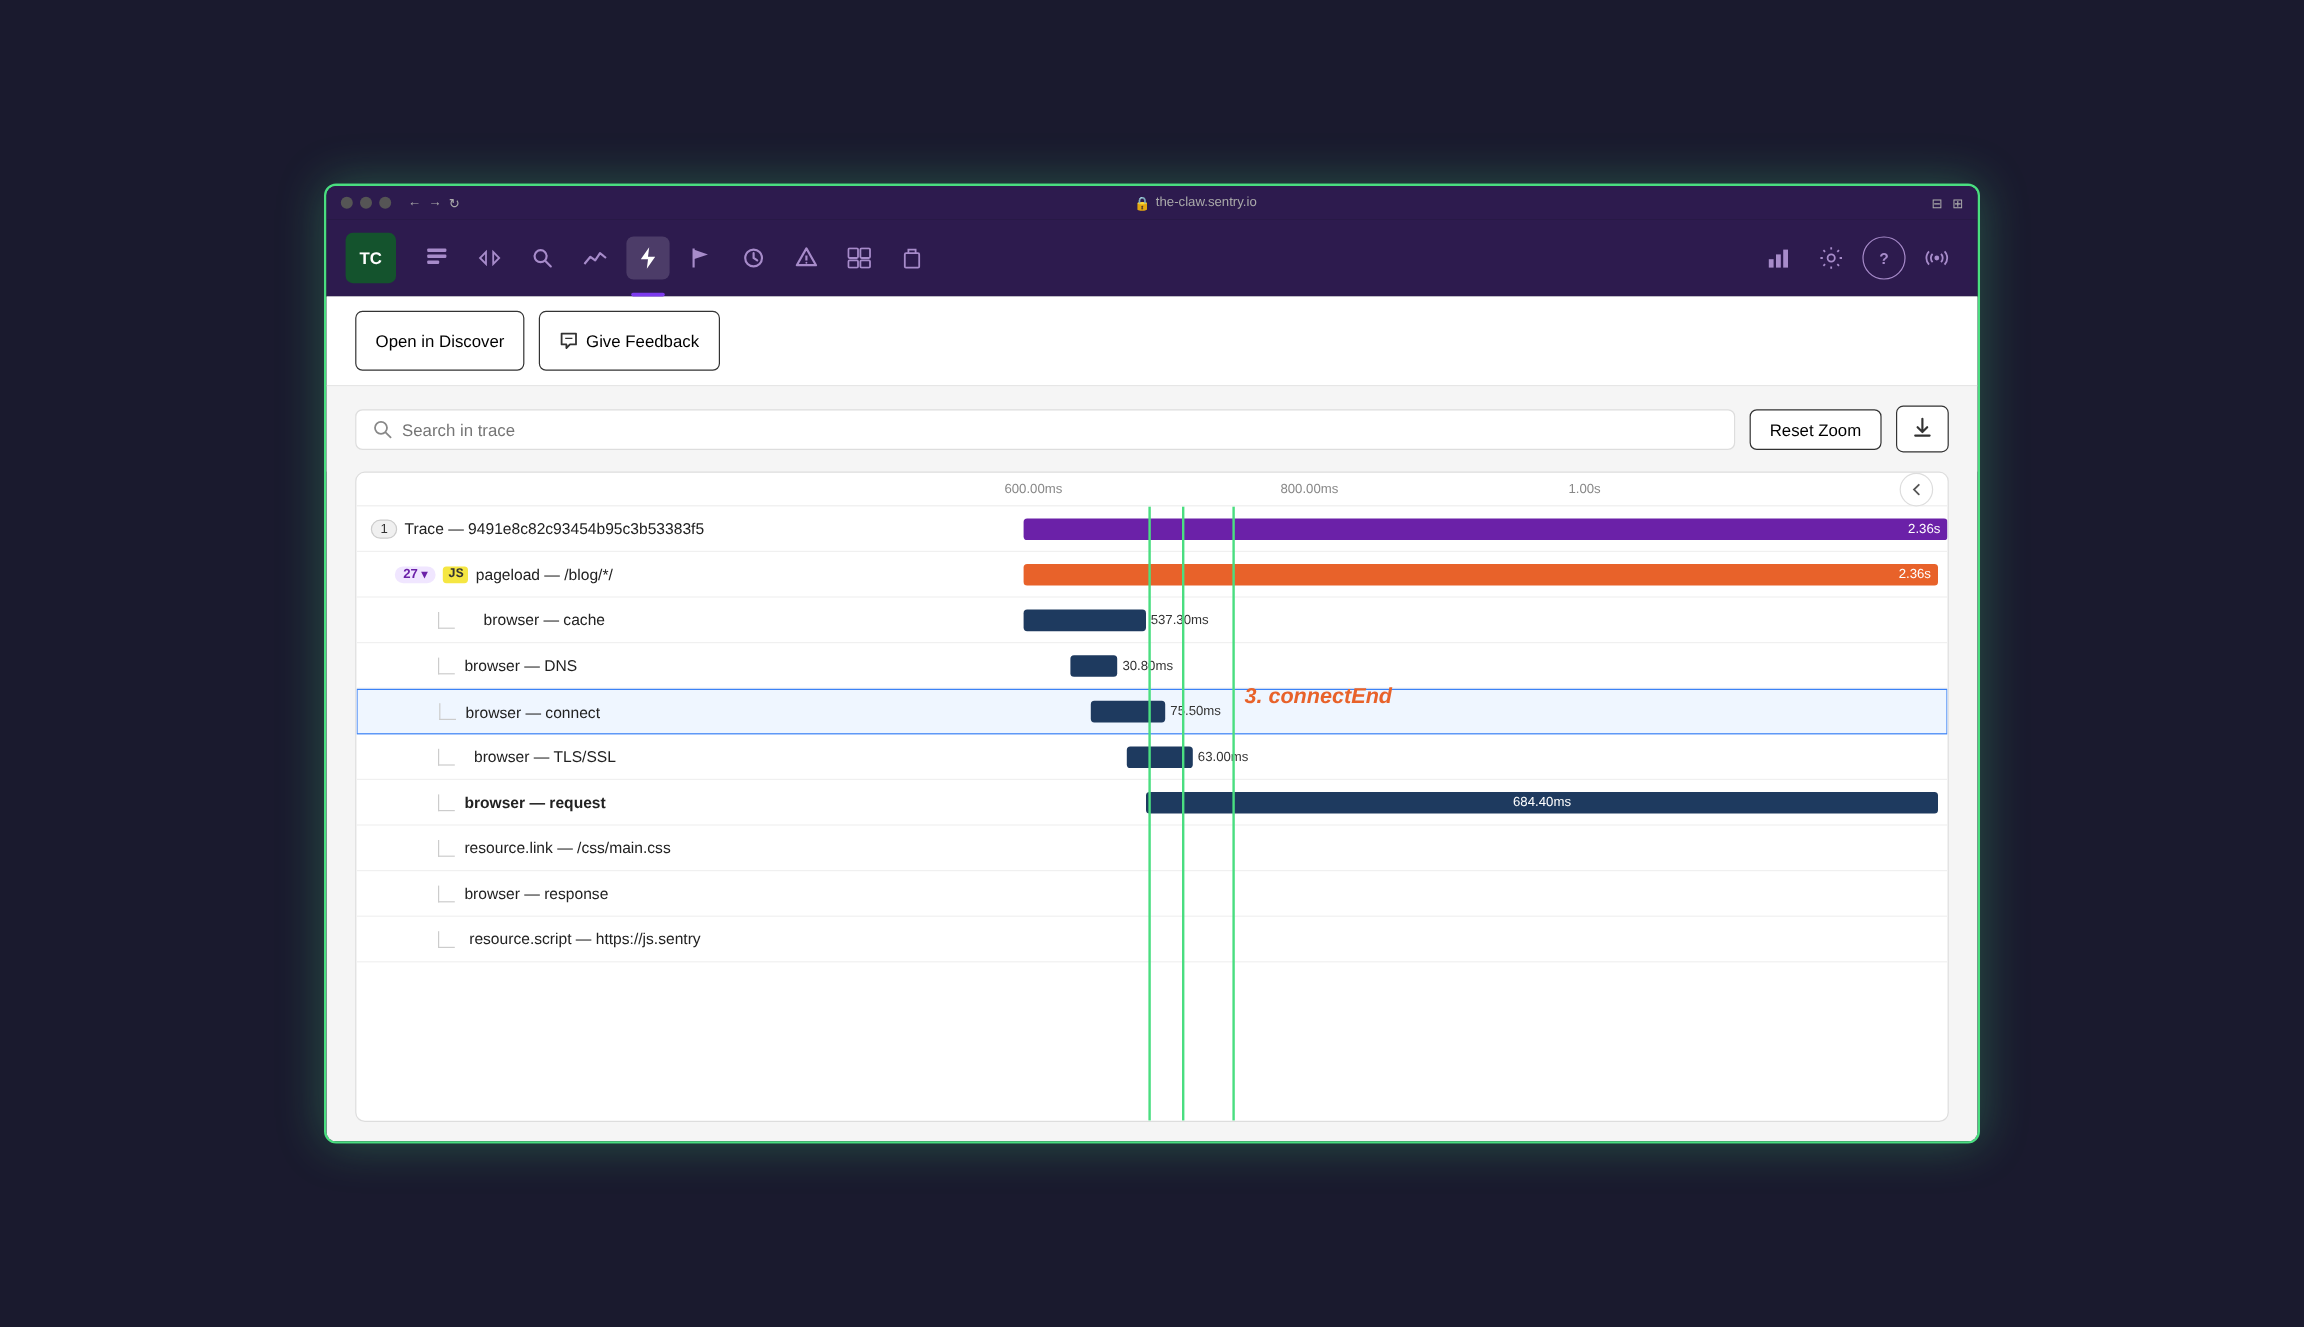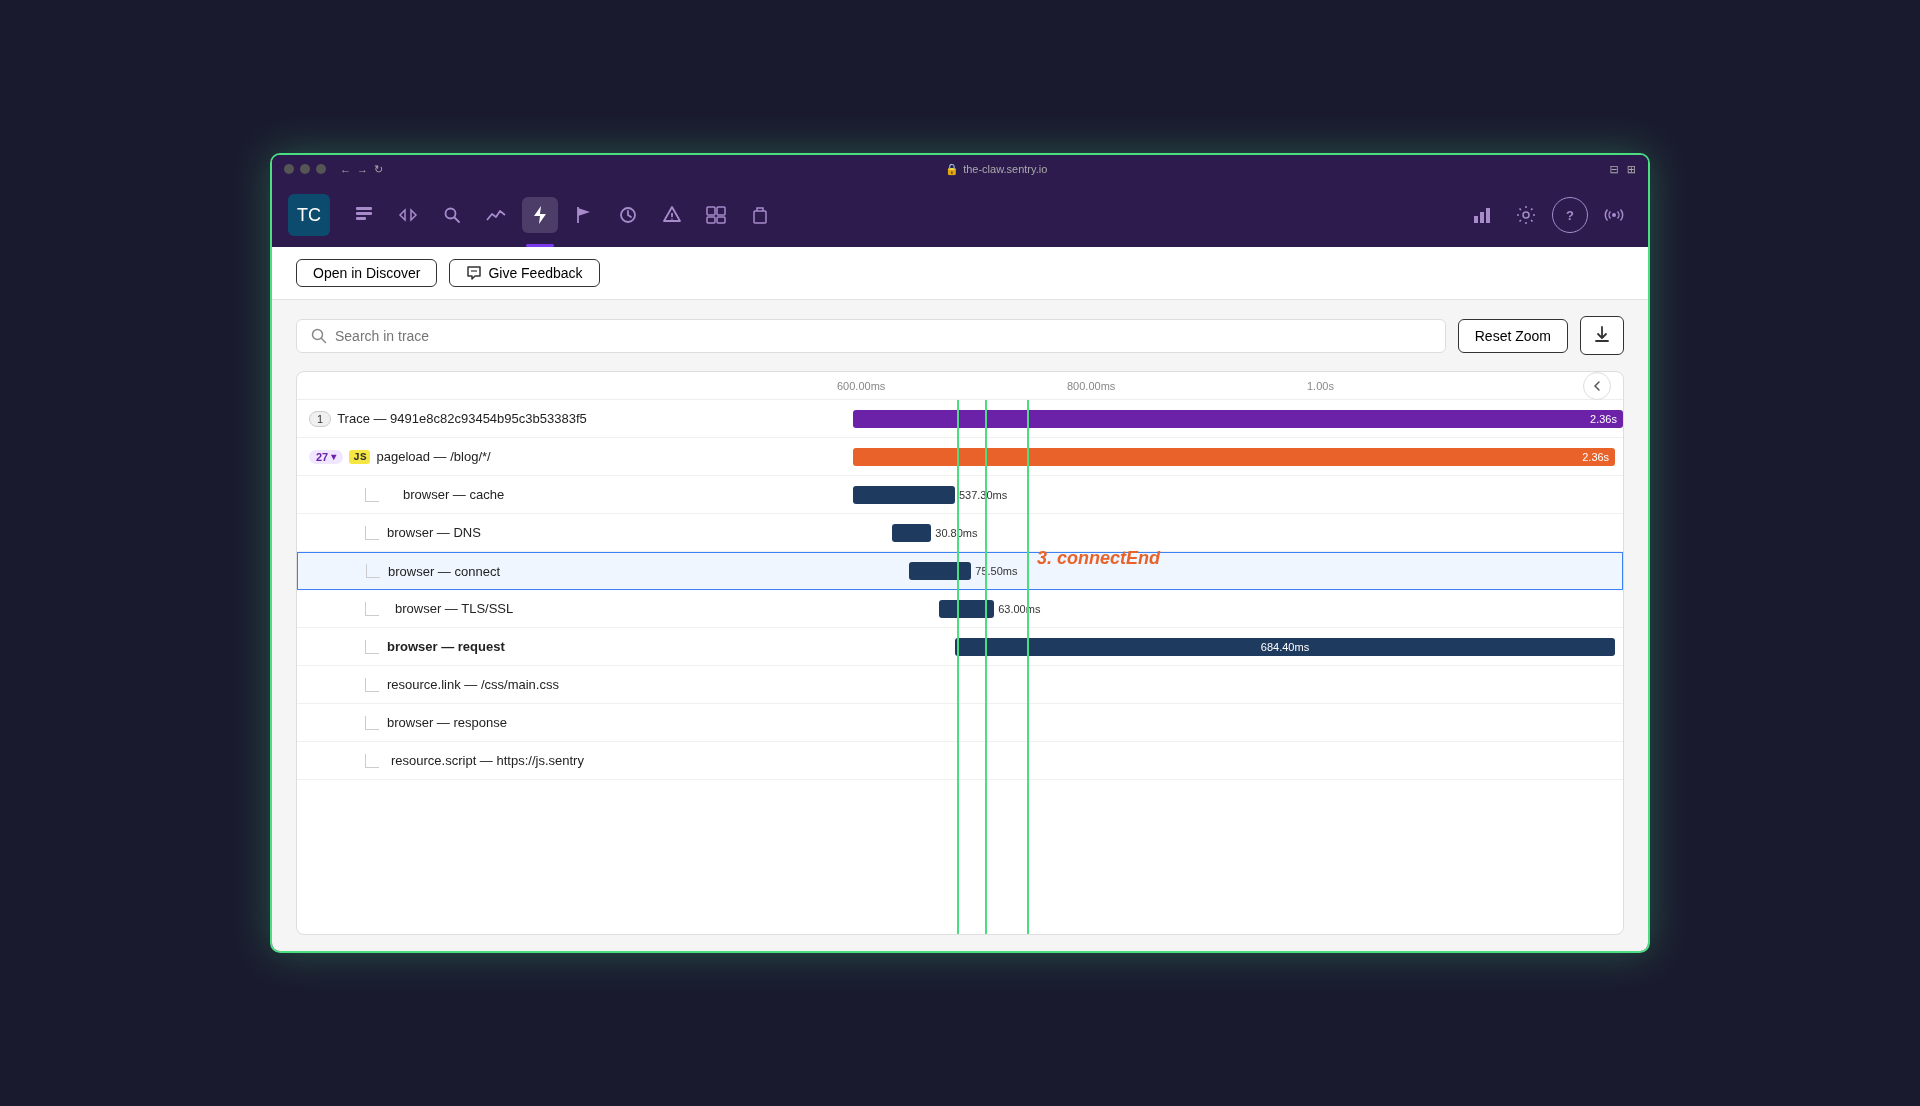--- a/index.html
+++ b/index.html
@@ -61,24 +61,24 @@
     .navbar {
       background: #2d1b4e;
       height: 64px;
       display: flex;
       align-items: center;
       padding: 0 16px;
       gap: 8px;
       flex-shrink: 0;
     }
     .nav-logo {
-      background: #0c4a6e;
+      background: #14532d;
       color: white;
-      font-weight: normal;
-      font-size: 18px;
+      font-weight: bold;
+      font-size: 14px;
       width: 42px;
       height: 42px;
       border-radius: 6px;
       display: flex;
       align-items: center;
       justify-content: center;
       margin-right: 8px;
     }
     .nav-icon {
       color: #a78bca;
@@ -128,21 +128,21 @@
       display: flex;
       gap: 12px;
       align-items: center;
       border-bottom: 1px solid #e0e0e0;
       flex-shrink: 0;
     }
     .btn-outline {
       border: 1.5px solid #333;
       background: white;
       border-radius: 6px;
-      padding: 5px 16px;
+      padding: 16px 16px;
       font-size: 14px;
       font-weight: 500;
       cursor: pointer;
       display: flex;
       align-items: center;
       gap: 6px;
     }
     
     .search-bar-row {
       padding: 16px 24px;
@@ -277,21 +277,21 @@
       width: 540px;
       min-width: 540px;
       display: flex;
       align-items: center;
       gap: 6px;
       padding-left: 12px;
       font-size: 13px;
       color: #222;
       font-weight: 500;
     }
-    .trace-row-label .indent1 { }
+    .trace-row-label .indent1 { margin-left: 20px; }
     .trace-row-label .indent2 { margin-left: 48px; }
     .trace-row-bar-area {
       flex: 1;
       position: relative;
       height: 100%;
       display: flex;
       align-items: center;
     }
     .trace-bar {
       height: 18px;

